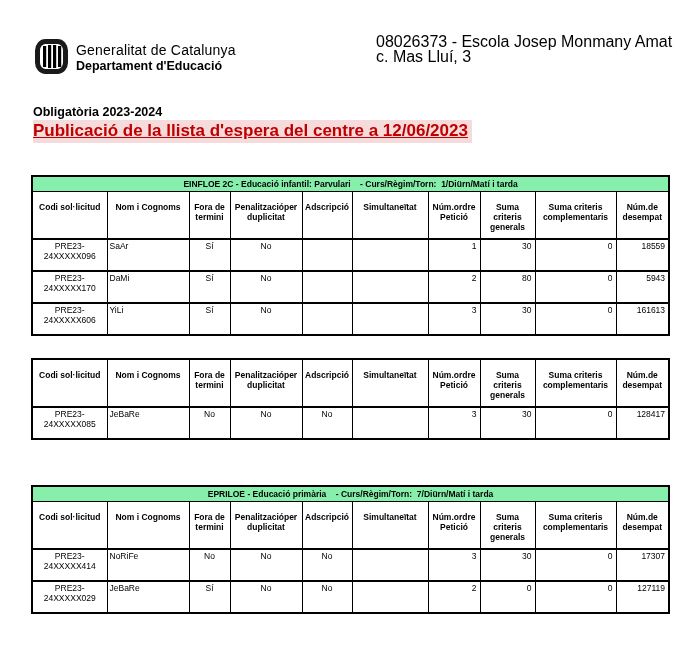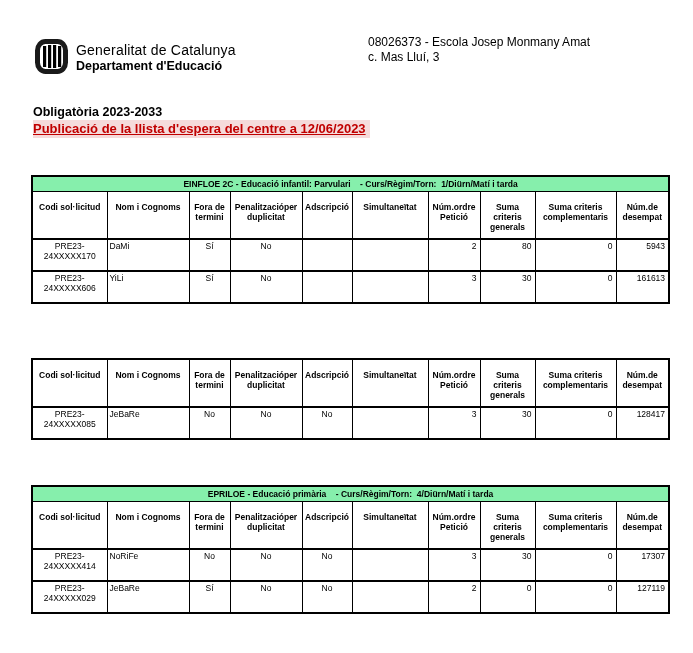--- a/index.html
+++ b/index.html
@@ -9,27 +9,27 @@
   }
 
   
   .brand { position:absolute; left:35px; top:39px; display:flex; align-items:flex-start; }
   .logo { width:33px; height:35px; margin-right:8px; }
   .brand-lines { padding-top:3px; }
   .brand-line1 { font-size:14px; letter-spacing:0.2px; }
   .brand-line2 { font-size:12.5px; font-weight:bold; margin-top:1px; }
 
   
-  .school { position:absolute; left:368px; top:35px; font-size:12px; line-height:14.5px; }
+  .school { position:absolute; left:376px; top:35px; font-size:16px; line-height:14.5px; }
 
   
   .period-title { position:absolute; left:33px; top:105px; font-size:12.5px; font-weight:bold; }
   .main-title {
     position:absolute; left:33px; top:120px; display:inline-block;
-    font-size:13px; font-weight:bold; color:#c00000;
+    font-size:17px; font-weight:bold; color:#c00000;
     background:#f5dbdb; text-decoration:underline; padding:1px 4px 2px 0;
   }
 
   
   table.wtable {
     position:absolute; left:31px; width:637px;
     border-collapse:collapse; table-layout:fixed;
     border:2px solid #000;
   }
   table.wtable td, table.wtable th {
@@ -75,21 +75,21 @@
       <div class="brand-line1">Generalitat de Catalunya</div>
       <div class="brand-line2">Departament d'Educació</div>
     </div>
   </div>
 
   <div class="school">
     <div>08026373 - Escola Josep Monmany Amat</div>
     <div>c. Mas Lluí, 3</div>
   </div>
 
-  <div class="period-title">Obligatòria 2023-2033</div>
+  <div class="period-title">Obligatòria 2023-2024</div>
   <div class="main-title">Publicació de la llista d'espera del centre a 12/06/2023</div>
 
   <table id="table-0" class="wtable">
       <colgroup>
         <col style="width: 75px;">
         <col style="width: 82px;">
         <col style="width: 41px;">
         <col style="width: 72px;">
         <col style="width: 50px;">
         <col style="width: 76px;">
@@ -115,20 +115,32 @@
 Petició</th>
           <th>Suma
 criteris
 generals</th>
           <th>Suma criteris
 complementaris</th>
           <th>Núm.de
 desempat</th>
         </tr>
         <tr>
+          <td class="data-cell ac">PRE23-24XXXXX096</td>
+          <td class="data-cell al">SaAr</td>
+          <td class="data-cell ac">Sí</td>
+          <td class="data-cell ac">No</td>
+          <td class="data-cell ac"></td>
+          <td class="data-cell ac"></td>
+          <td class="data-cell ar">1</td>
+          <td class="data-cell ar">30</td>
+          <td class="data-cell ar">0</td>
+          <td class="data-cell ar">18559</td>
+        </tr>
+        <tr>
           <td class="data-cell ac">PRE23-24XXXXX170</td>
           <td class="data-cell al">DaMi</td>
           <td class="data-cell ac">Sí</td>
           <td class="data-cell ac">No</td>
           <td class="data-cell ac"></td>
           <td class="data-cell ac"></td>
           <td class="data-cell ar">2</td>
           <td class="data-cell ar">80</td>
           <td class="data-cell ar">0</td>
           <td class="data-cell ar">5943</td>
@@ -202,21 +214,21 @@
         <col style="width: 72px;">
         <col style="width: 50px;">
         <col style="width: 76px;">
         <col style="width: 52px;">
         <col style="width: 55px;">
         <col style="width: 81px;">
         <col style="width: 53px;">
       </colgroup>
       <tbody>
         <tr>
-          <td colspan="10" class="title-cell">EPRILOE - Educació primària    - Curs/Règim/Torn:  4/Diürn/Matí i tarda</td>
+          <td colspan="10" class="title-cell">EPRILOE - Educació primària    - Curs/Règim/Torn:  7/Diürn/Matí i tarda</td>
         </tr>
         <tr>
           <th>Codi sol·licitud</th>
           <th>Nom i Cognoms</th>
           <th>Fora de
 termini</th>
           <th>Penalitzacióper
 duplicitat</th>
           <th>Adscripció</th>
           <th>Simultaneïtat</th>

